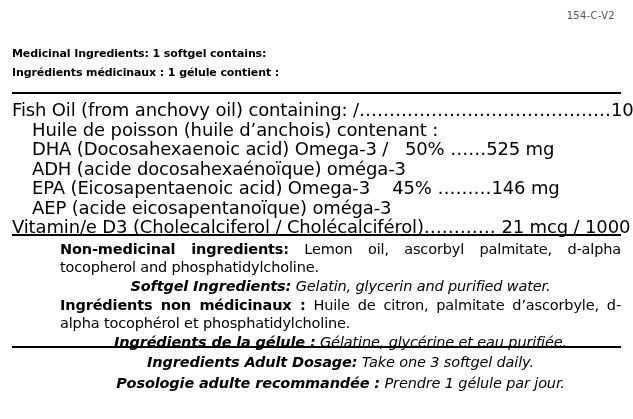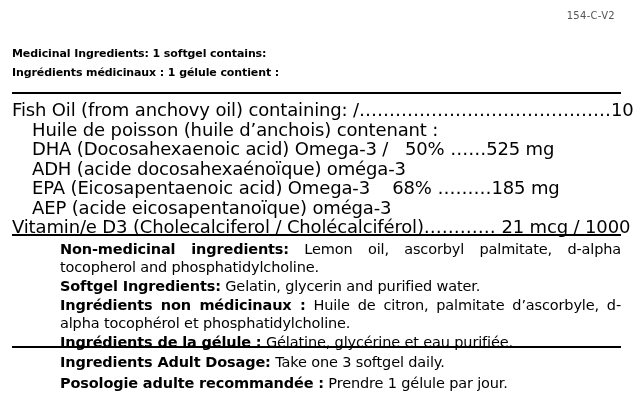--- a/index.html
+++ b/index.html
@@ -80,21 +80,21 @@
   .nonmed { top: 240px; }
   .para {
     font-size: 14.5px;
     line-height: 18px;
     letter-spacing: -0.15px;
     text-align: justify;
     margin-bottom: 1px;
     margin-left: 48px;
   }
   .para b { font-weight: bold; }
-  .para.tight { text-align: left; }
+  .para.tight { text-align: center; font-style: italic; }
 
   
   .dosage { top: 352px; }
   .dosage .para { line-height: 20px; }
 </style>
 </head>
 <body>
 
 <div class="label">
 
@@ -114,21 +114,21 @@
     <div class="row indent1">
       <span class="nm">Huile de poisson (huile d’anchois) contenant :</span>
     </div>
     <div class="row indent1">
       <span class="nm">DHA (Docosahexaenoic acid) Omega-3 /</span>&nbsp;&nbsp; <span class="pct">50%</span> <span class="dots">……</span><span class="amt">525 mg</span>
     </div>
     <div class="row indent1">
       <span class="nm">ADH (acide docosahexaénoïque) oméga-3</span>
     </div>
     <div class="row indent1">
-      <span class="nm">EPA (Eicosapentaenoic acid) Omega-3</span>&nbsp;&nbsp;&nbsp; <span class="pct">68%</span> <span class="dots">………</span><span class="amt">185 mg</span>
+      <span class="nm">EPA (Eicosapentaenoic acid) Omega-3</span>&nbsp;&nbsp;&nbsp; <span class="pct">45%</span> <span class="dots">………</span><span class="amt">146 mg</span>
     </div>
     <div class="row indent1">
       <span class="nm">AEP (acide eicosapentanoïque) oméga-3</span>
     </div>
     <div class="row">
       <span class="nm">Vitamin/e D3 (Cholecalciferol / Cholécalciférol)</span><span class="dots">…………</span> <span class="amt">21 mcg / 1000 IU</span>
     </div>
   </div>
 
   <div class="rule r2"></div>

